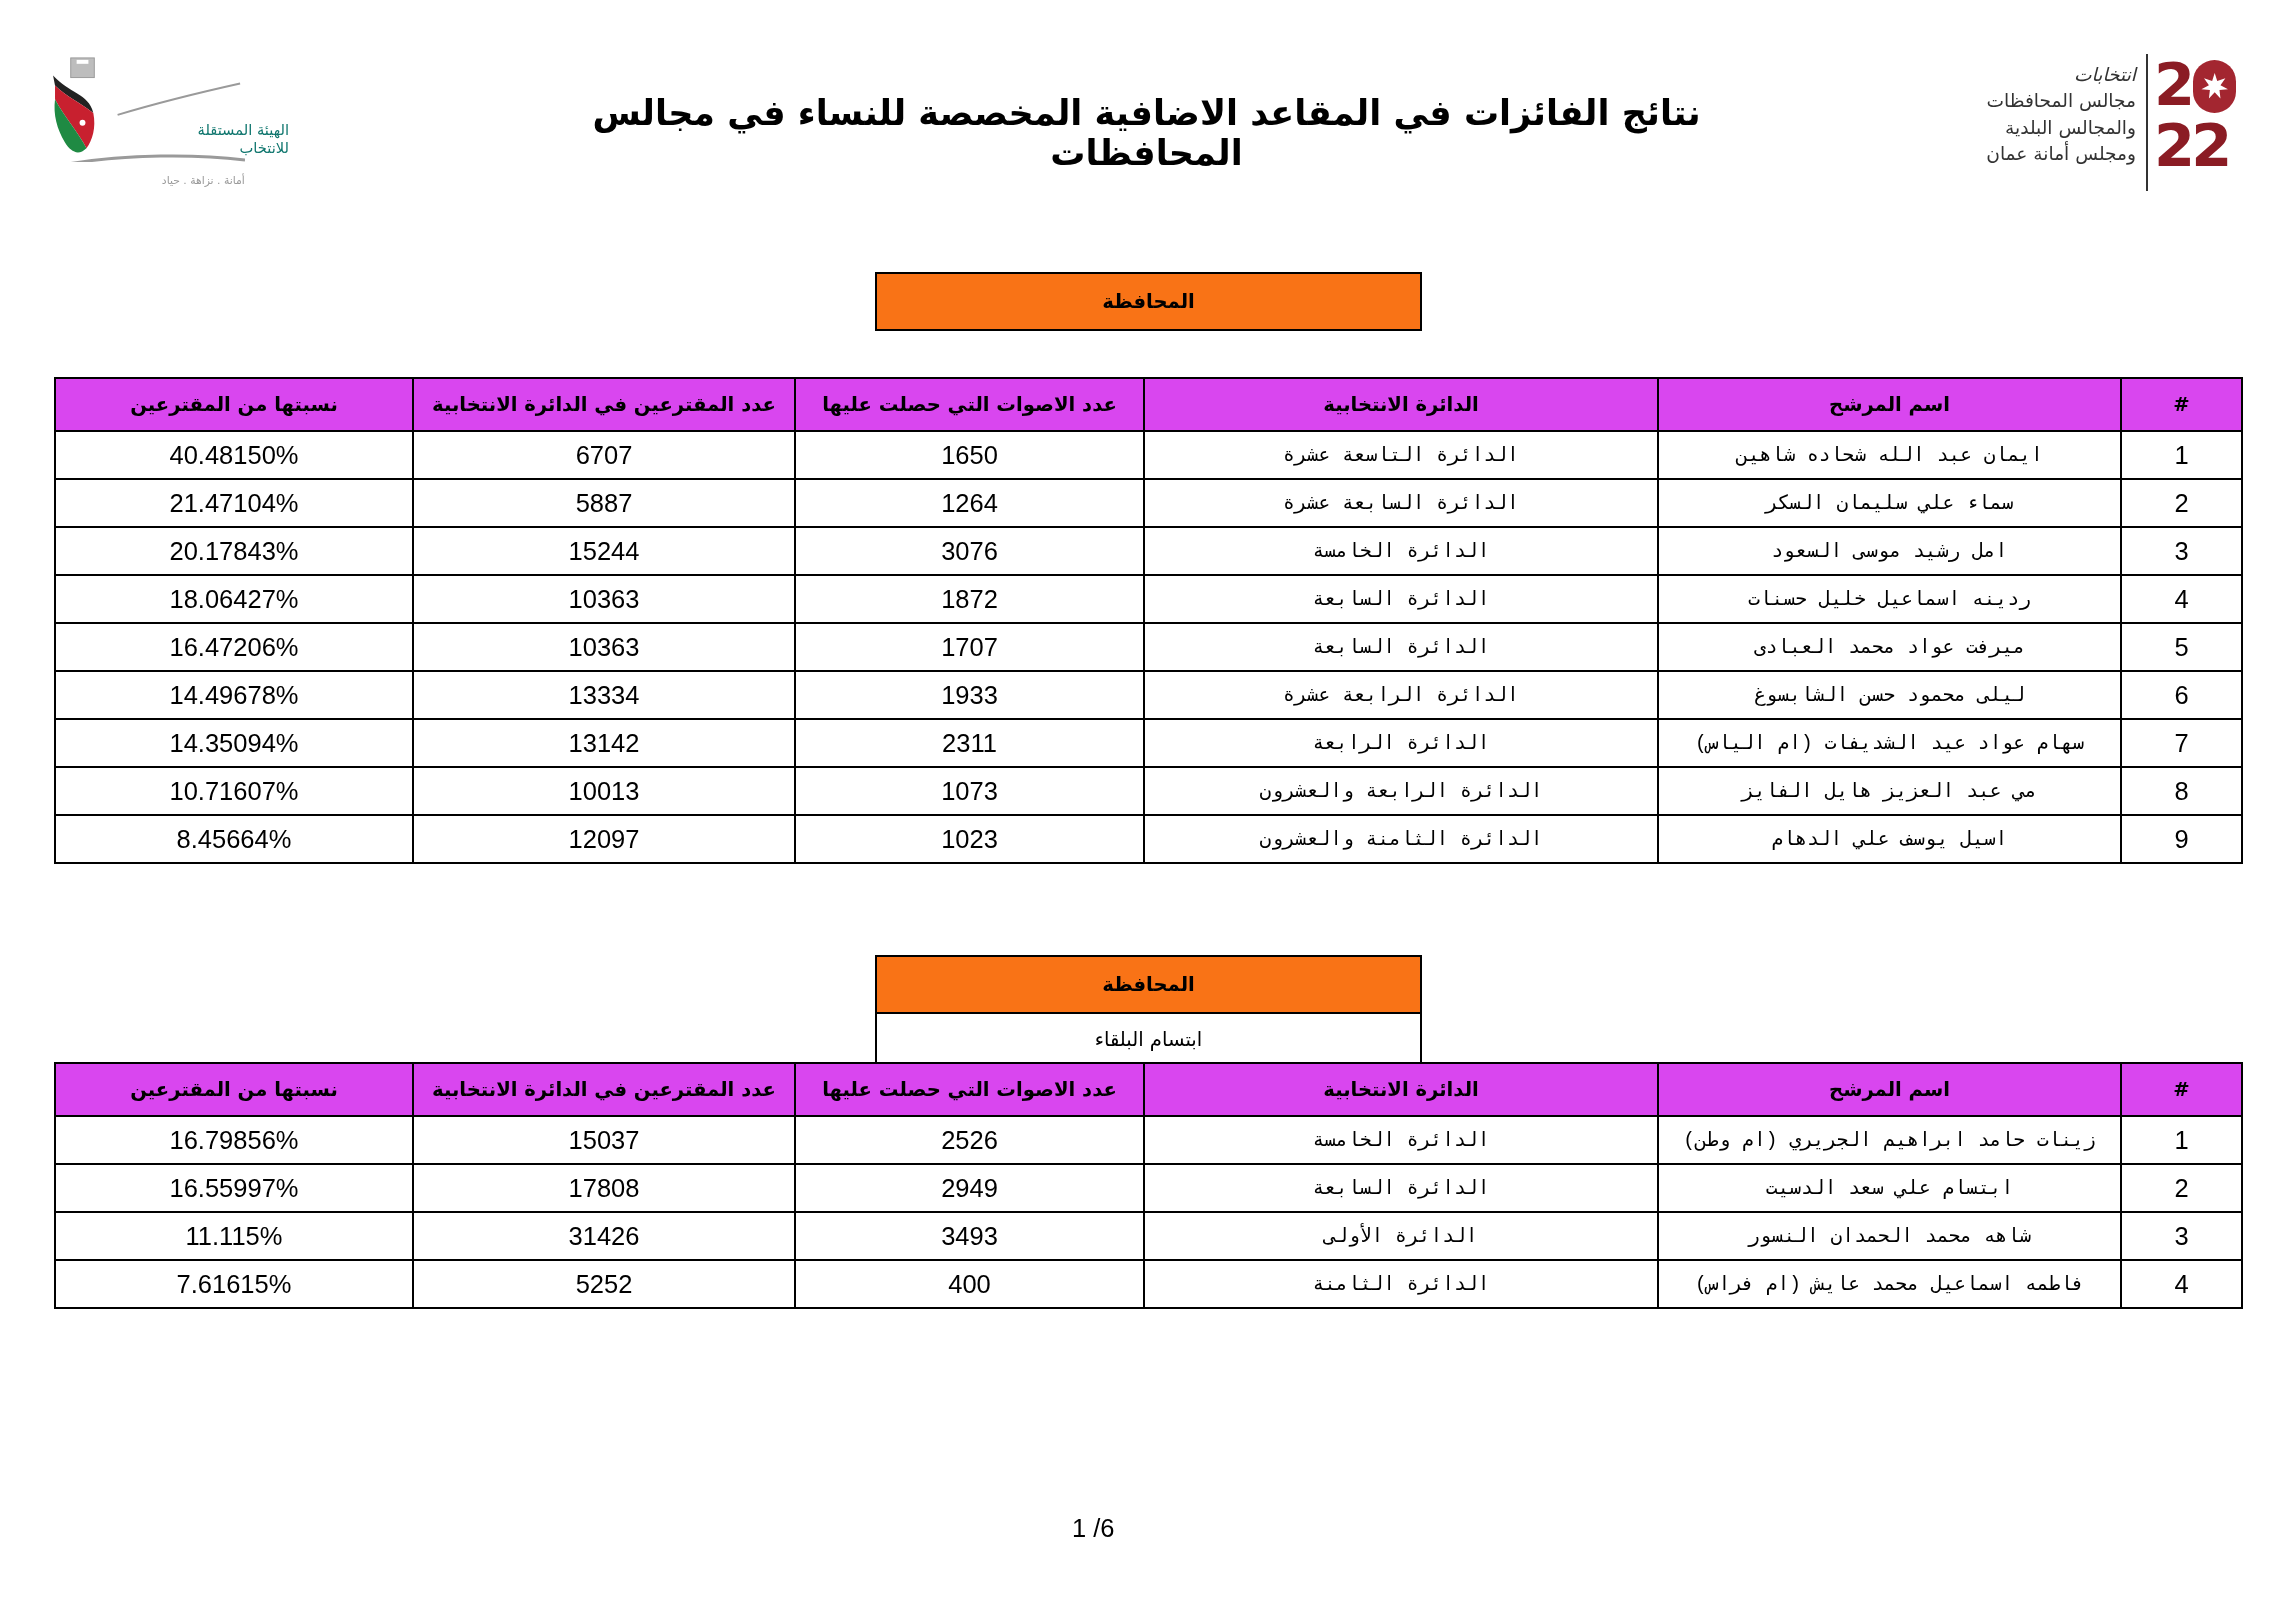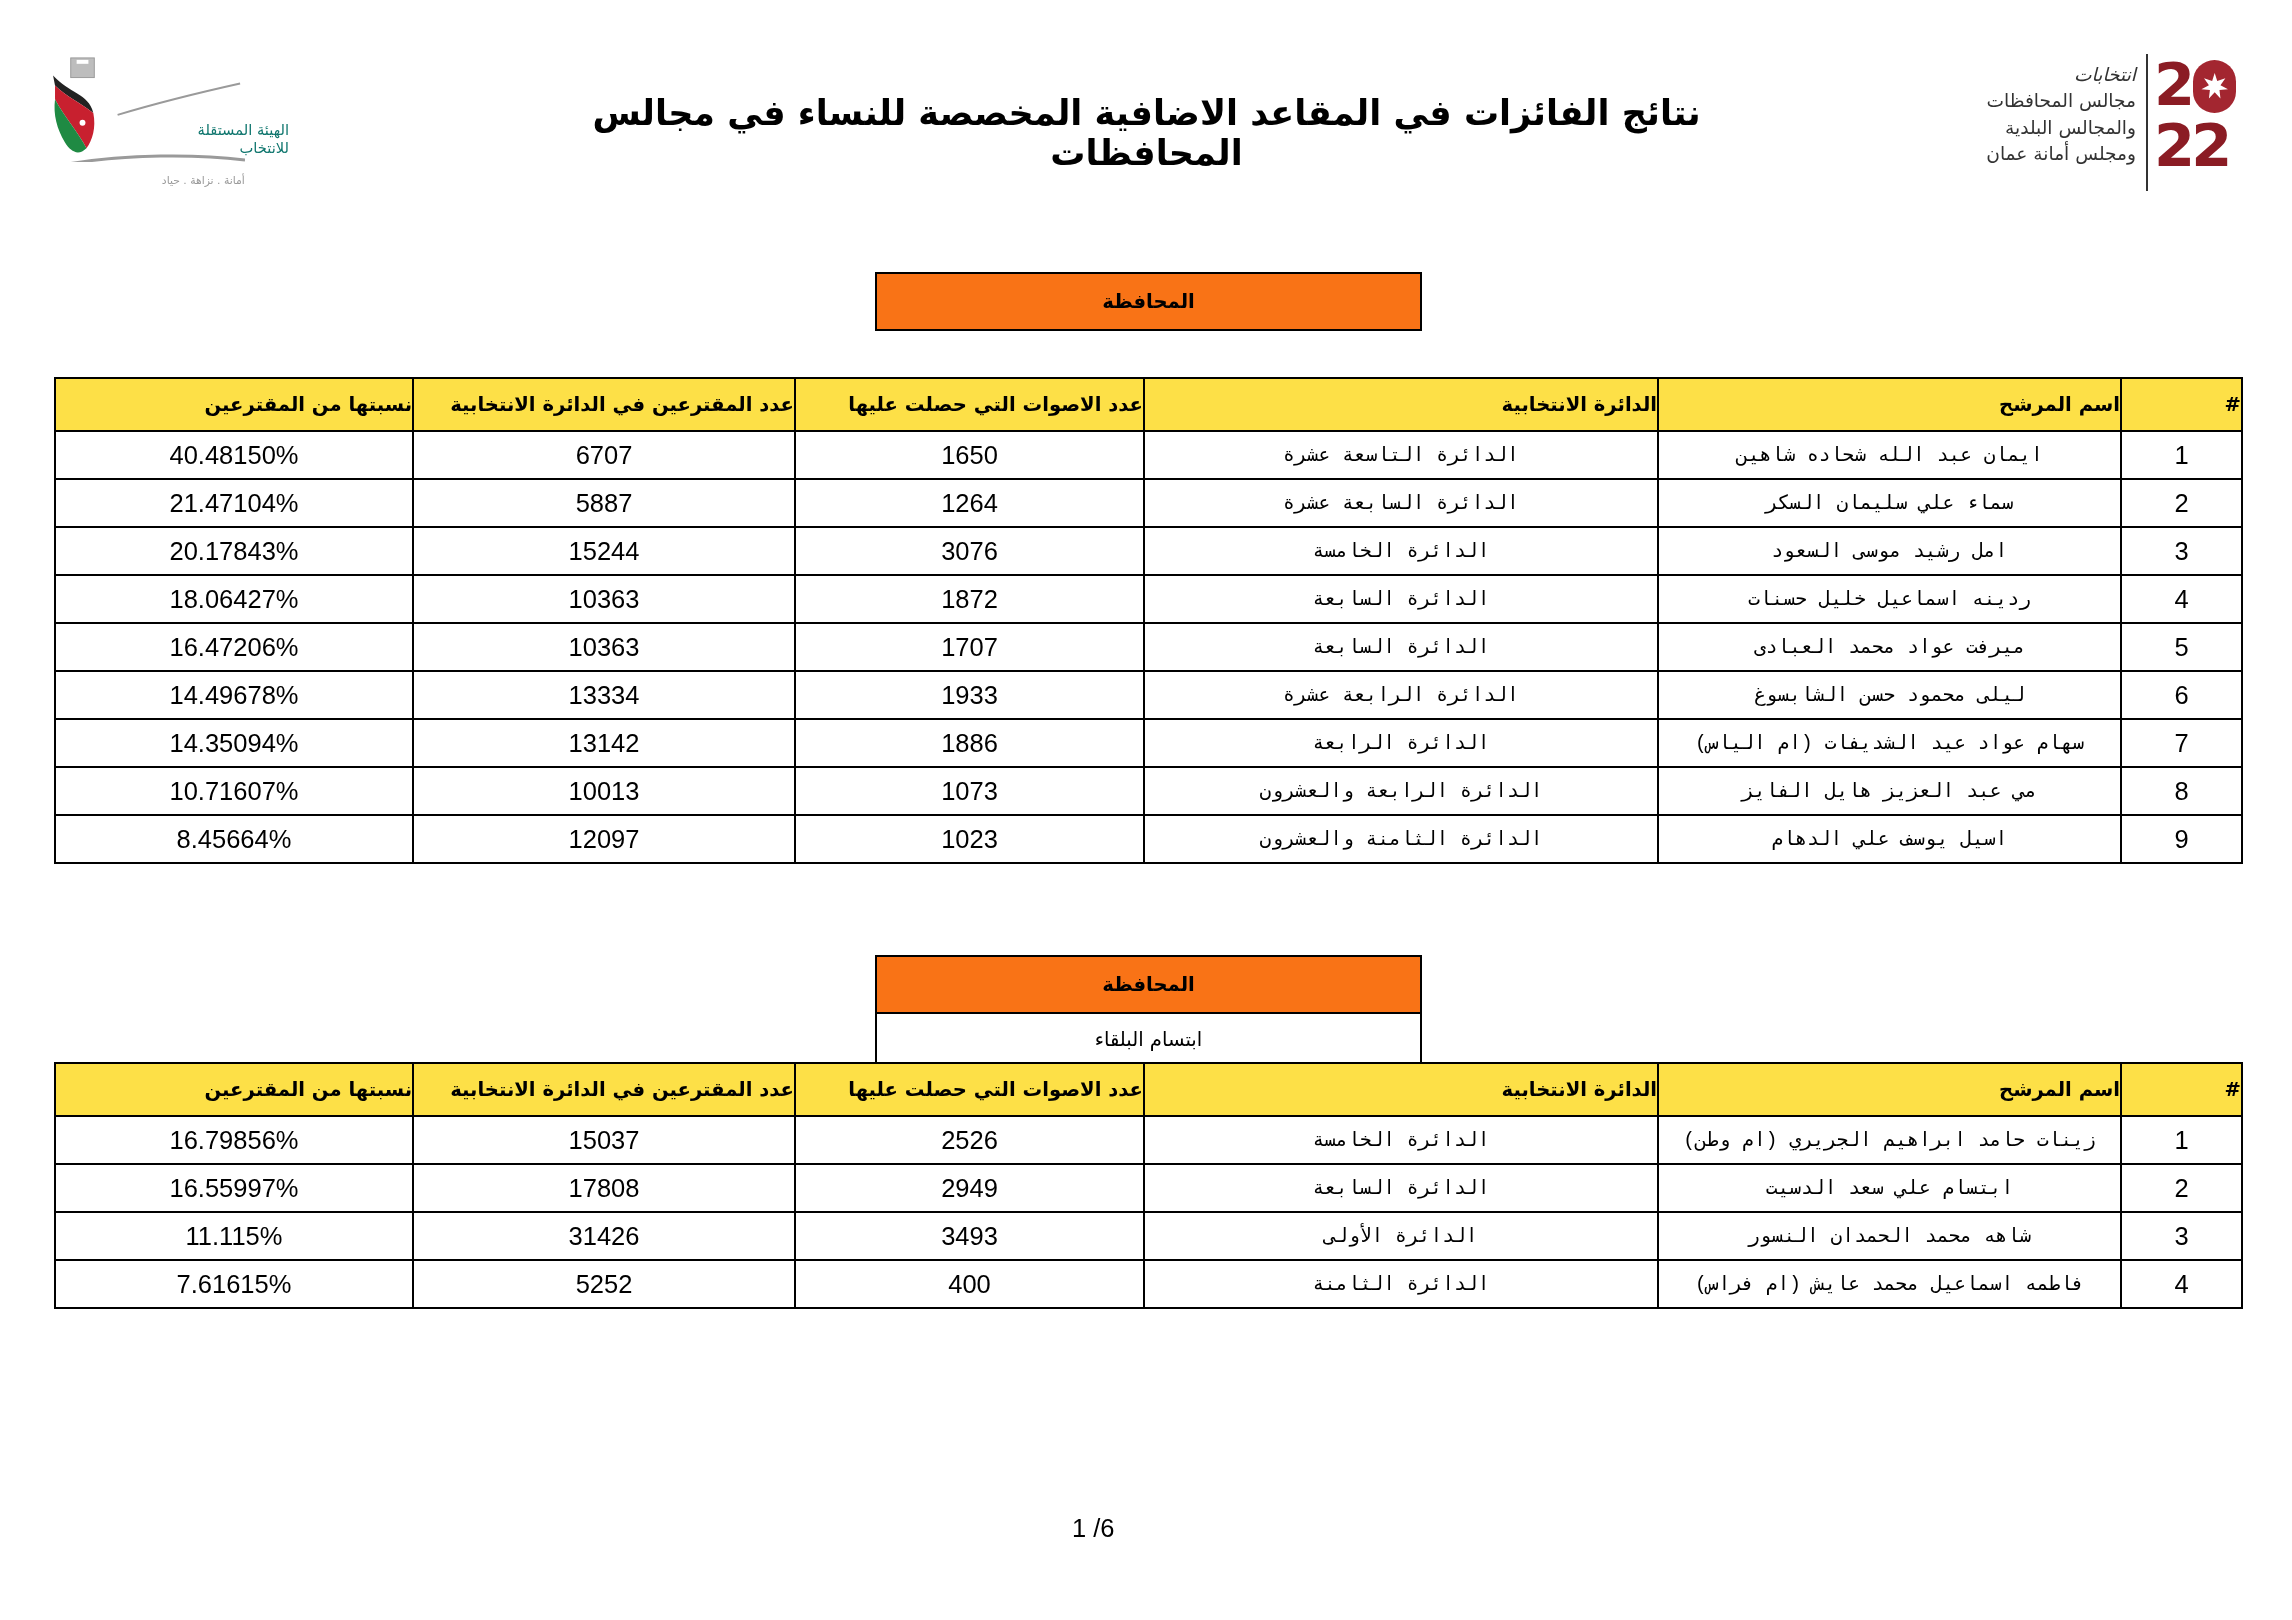--- a/index.html
+++ b/index.html
@@ -154,26 +154,25 @@
       direction: rtl;
       table-layout: fixed;
     }
     table.results th, table.results td {
       border: 2.9px solid #000;
       text-align: center;
       padding: 0;
       height: 46px;
     }
     table.results th {
-      background: #fde047;
+      background: #d946ef;
       font-family: "DejaVu Sans", sans-serif;
       font-weight: bold;
       font-size: 19.6px;
       height: 51px;
-      text-align: right;
     }
     table.results td {
       font-size: 25.5px;
       font-family: "Liberation Sans", sans-serif;
     }
     table.results td.ar {
       font-family: Liberation Mono, monospace;
       font-size: 19.6px;
     }
     col.c-idx { width: 121px; }
@@ -303,21 +302,21 @@
       <td class="ar">ليلى محمود حسن الشابسوغ</td>
       <td class="ar">الدائرة الرابعة عشرة</td>
       <td>1933</td>
       <td>13334</td>
       <td>14.49678%</td>
     </tr>
     <tr>
       <td>7</td>
       <td class="ar">سهام عواد عيد الشديفات (ام الياس)</td>
       <td class="ar">الدائرة الرابعة</td>
-      <td>1886</td>
+      <td>2311</td>
       <td>13142</td>
       <td>14.35094%</td>
     </tr>
     <tr>
       <td>8</td>
       <td class="ar">مي عبد العزيز  هايل الفايز</td>
       <td class="ar">الدائرة الرابعة والعشرون</td>
       <td>1073</td>
       <td>10013</td>
       <td>10.71607%</td>

